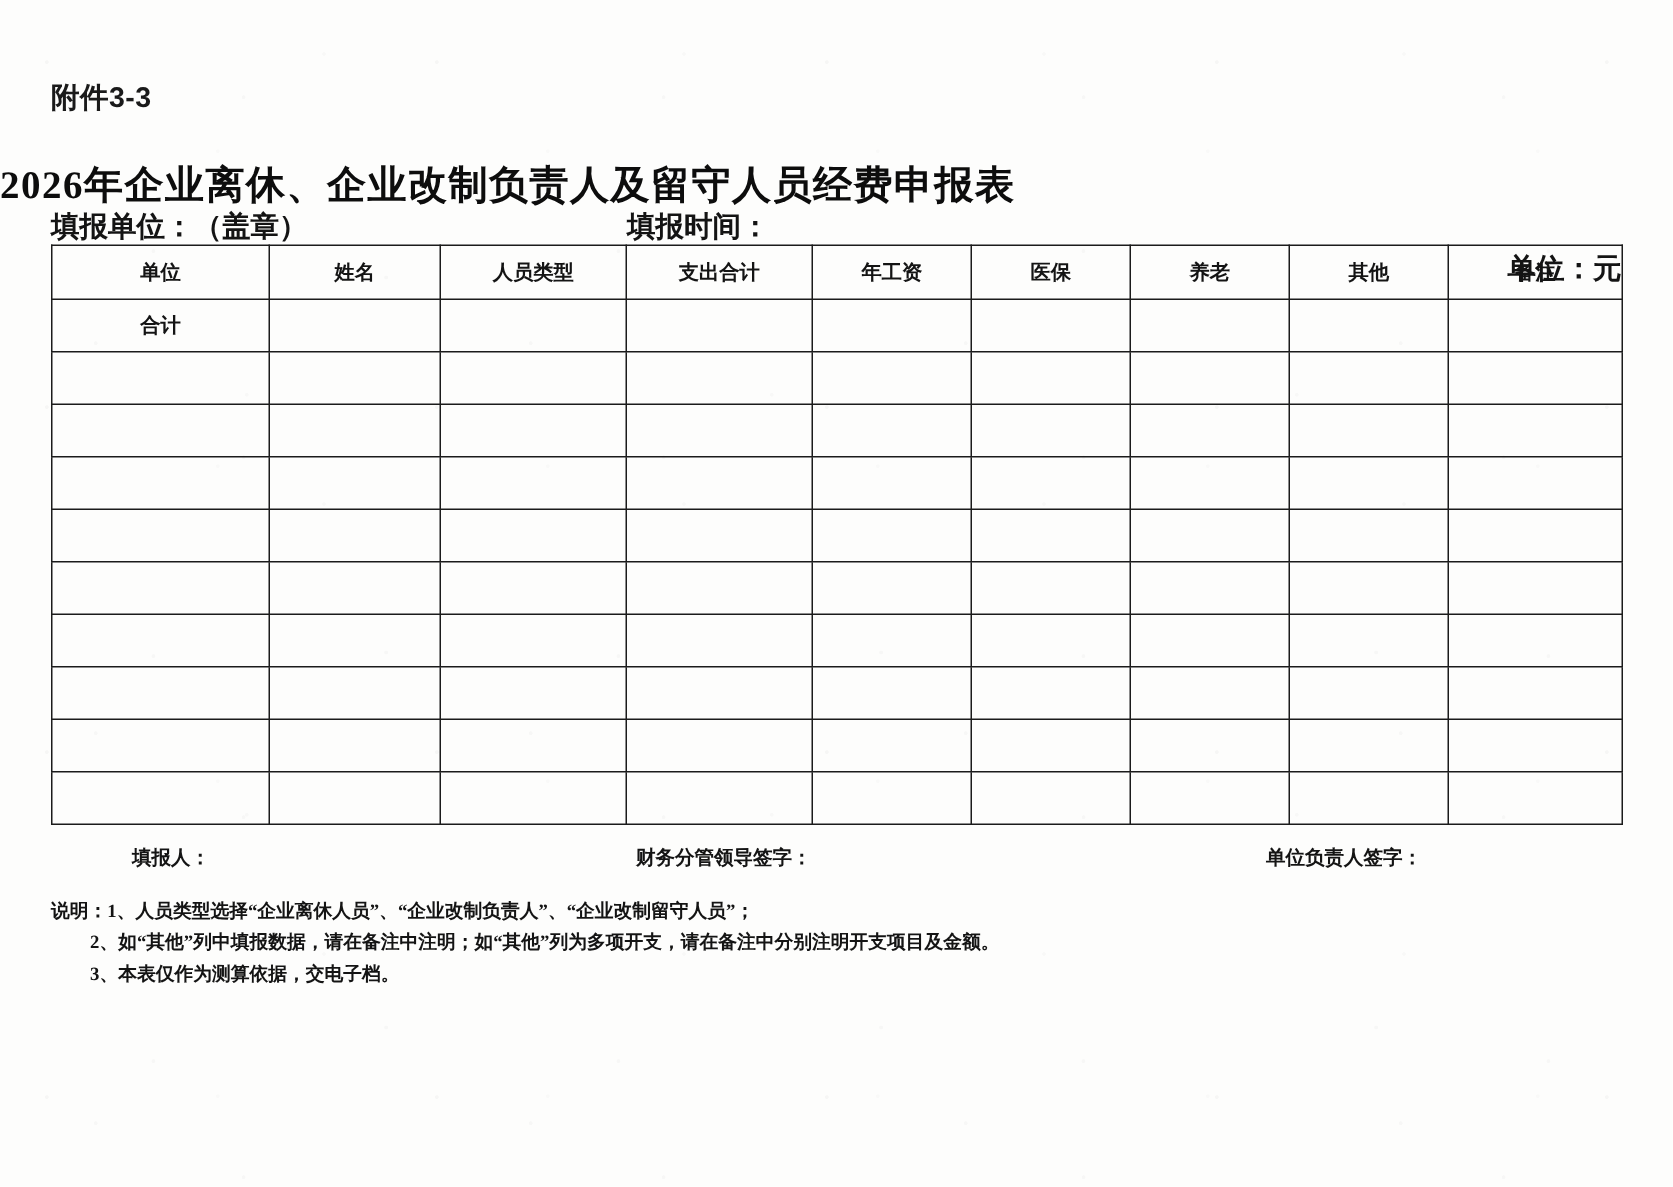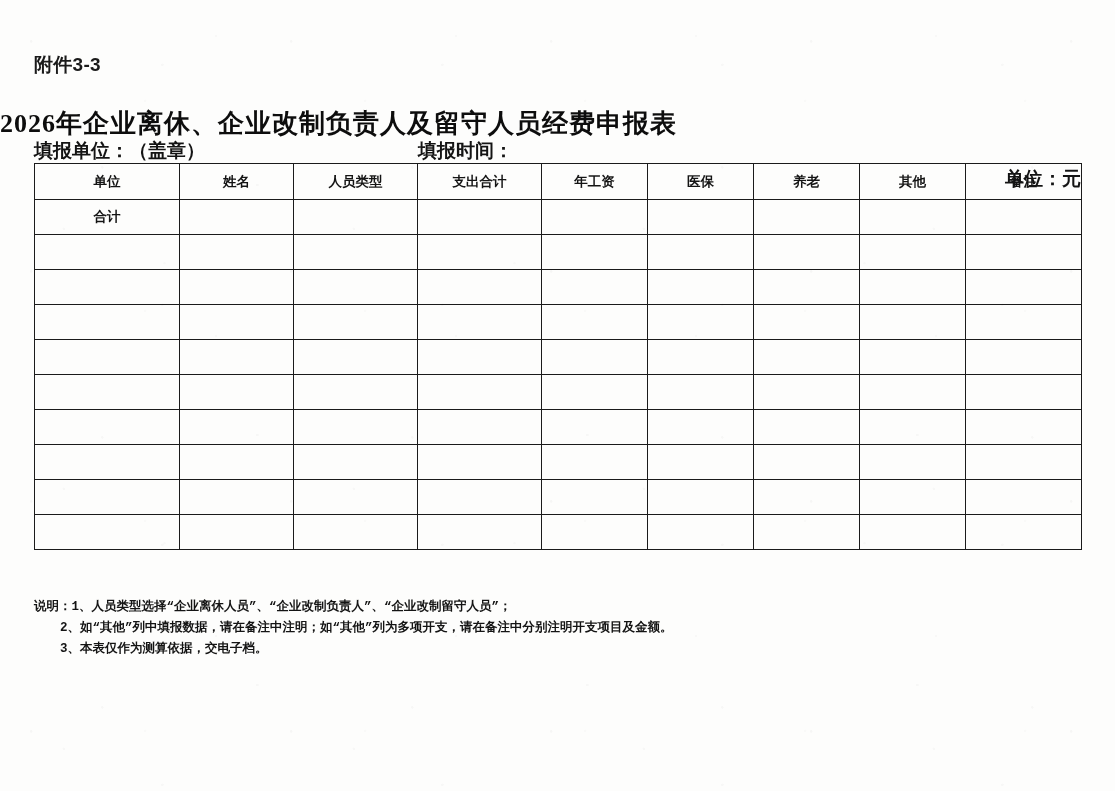--- a/index.html
+++ b/index.html
@@ -119,21 +119,21 @@
   }
   .sig-a { position: absolute; left: 54px; top: 0; }
   .sig-b { position: absolute; left: 390px; top: 0; }
   .sig-c { position: absolute; left: 810px; top: 0; }
 
   .notes {
     position: absolute;
     left: 34px;
     top: 597px;
     width: 1050px;
-    font-family: Liberation Mono, monospace;
+    font-family: Liberation Serif, serif;
     font-size: 12.5px;
     font-weight: bold;
     color: #141414;
     line-height: 21px;
   }
   .notes .note-line { white-space: nowrap; }
   .notes .note-line.indent { padding-left: 26px; }
 </style>
 </head>
 <body>
@@ -283,19 +283,24 @@
         <td></td>
         <td></td>
         <td></td>
         <td></td>
         <td></td>
         <td></td>
       </tr>
     </tbody>
   </table>
 
+  <div class="signature-row">
+    <span class="sig-a">填报人：</span>
+    <span class="sig-b">财务分管领导签字：</span>
+    <span class="sig-c">单位负责人签字：</span>
+  </div>
 
   <div class="notes">
     <div class="note-line">说明：1、人员类型选择“企业离休人员”、“企业改制负责人”、“企业改制留守人员”；</div>
     <div class="note-line indent">2、如“其他”列中填报数据，请在备注中注明；如“其他”列为多项开支，请在备注中分别注明开支项目及金额。</div>
     <div class="note-line indent">3、本表仅作为测算依据，交电子档。</div>
   </div>
 </div>
 
 </body></html>

